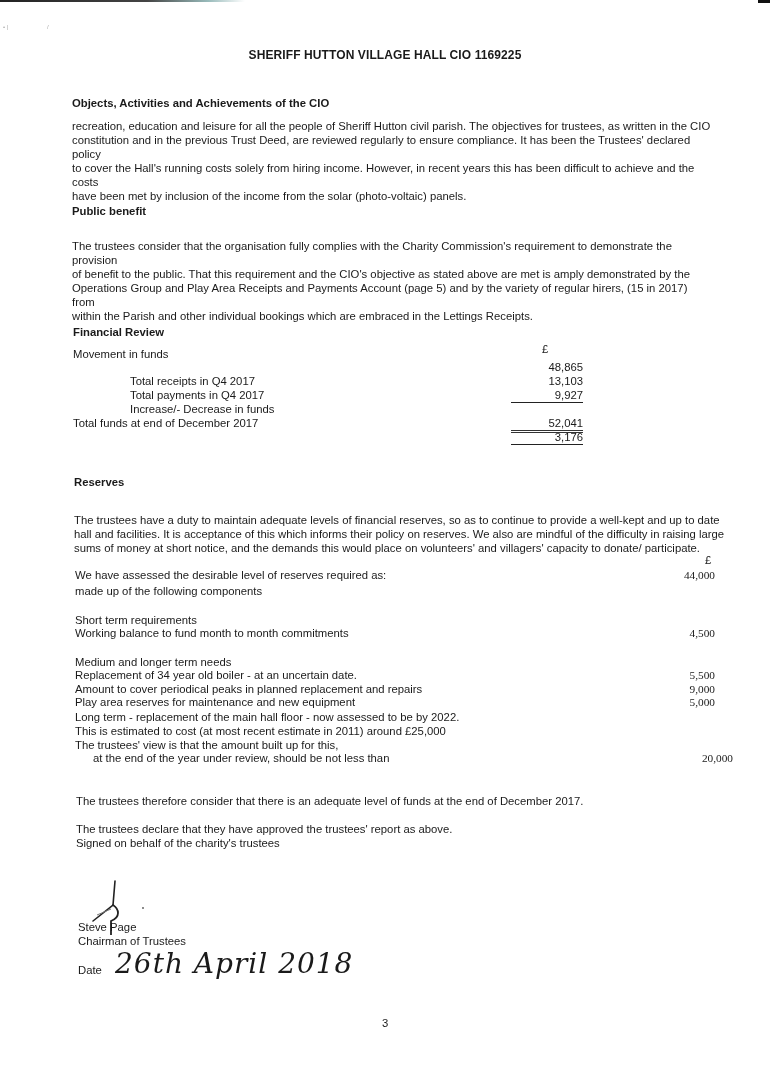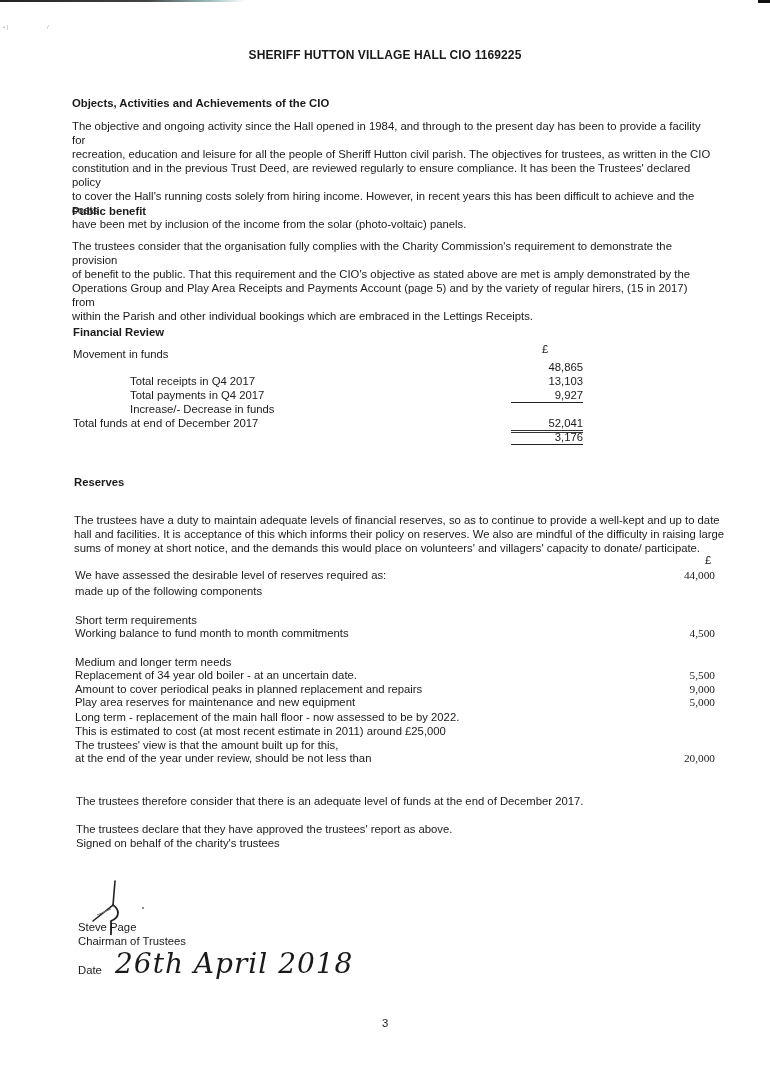--- a/index.html
+++ b/index.html
@@ -36,21 +36,20 @@
 
 <div class="scan-top"></div>
 <div class="scan-corner"></div>
 <div class="scan-mark" style="left:3px;">• |</div>
 <div class="scan-mark" style="left:47px;">/</div>
 
 <div class="abs title">SHERIFF HUTTON VILLAGE HALL CIO 1169225</div>
 
 <div class="abs heading" style="left:72px; top:96px;">Objects, Activities and Achievements of the CIO</div>
 <div class="abs para" style="left:72px; top:119px;">
-  <div>The objective and ongoing activity since the Hall opened in 1984, and through to the present day has been to provide a facility for</div>
   <div>recreation, education and leisure for all the people of Sheriff Hutton civil parish.  The objectives for trustees, as written in the CIO</div>
   <div>constitution and in the previous Trust Deed, are reviewed regularly to ensure compliance.  It has been the Trustees' declared policy</div>
   <div>to cover the Hall's running costs solely from hiring income. However, in recent years this has been difficult to achieve and the costs</div>
   <div>have been met by inclusion of the income from the solar (photo-voltaic) panels.</div>
 </div>
 
 <div class="abs heading" style="left:72px; top:204px;">Public benefit</div>
 <div class="abs para" style="left:72px; top:239px;">
   <div>The trustees consider that the organisation fully complies with the Charity Commission's requirement to demonstrate the provision</div>
   <div>of benefit to the public.  That this requirement and the CIO's objective as stated above are met is amply demonstrated by the</div>
@@ -125,21 +124,21 @@
 </div>
 <div class="row" style="top:710px; left:75px;">
   <span class="lbl">Long term - replacement of the main hall floor - now assessed to be by 2022.</span>
 </div>
 <div class="row" style="top:724px; left:75px;">
   <span class="lbl">This is estimated to cost (at most recent estimate in 2011) around £25,000</span>
 </div>
 <div class="row" style="top:738px; left:75px;">
   <span class="lbl">The trustees' view is that the amount built up for this,</span>
 </div>
-<div class="row" style="top:751px; left:75px;">
+<div class="row" style="top:751px; left:93px;">
   <span class="lbl">at the end of the year under review, should be not less than</span>
   <span class="res-val">20,000</span>
 </div>
 
 <div class="abs" style="left:76px; top:794px;">The trustees therefore consider that there is an adequate level of funds at the end of December 2017.</div>
 
 <div class="abs" style="left:76px; top:822px;">The trustees declare that they have approved the trustees' report as above.</div>
 <div class="abs" style="left:76px; top:836px;">Signed on behalf of the charity's trustees</div>
 
 <svg class="sig-svg" style="left:85px; top:875px;" width="80" height="60" viewBox="0 0 80 60">

